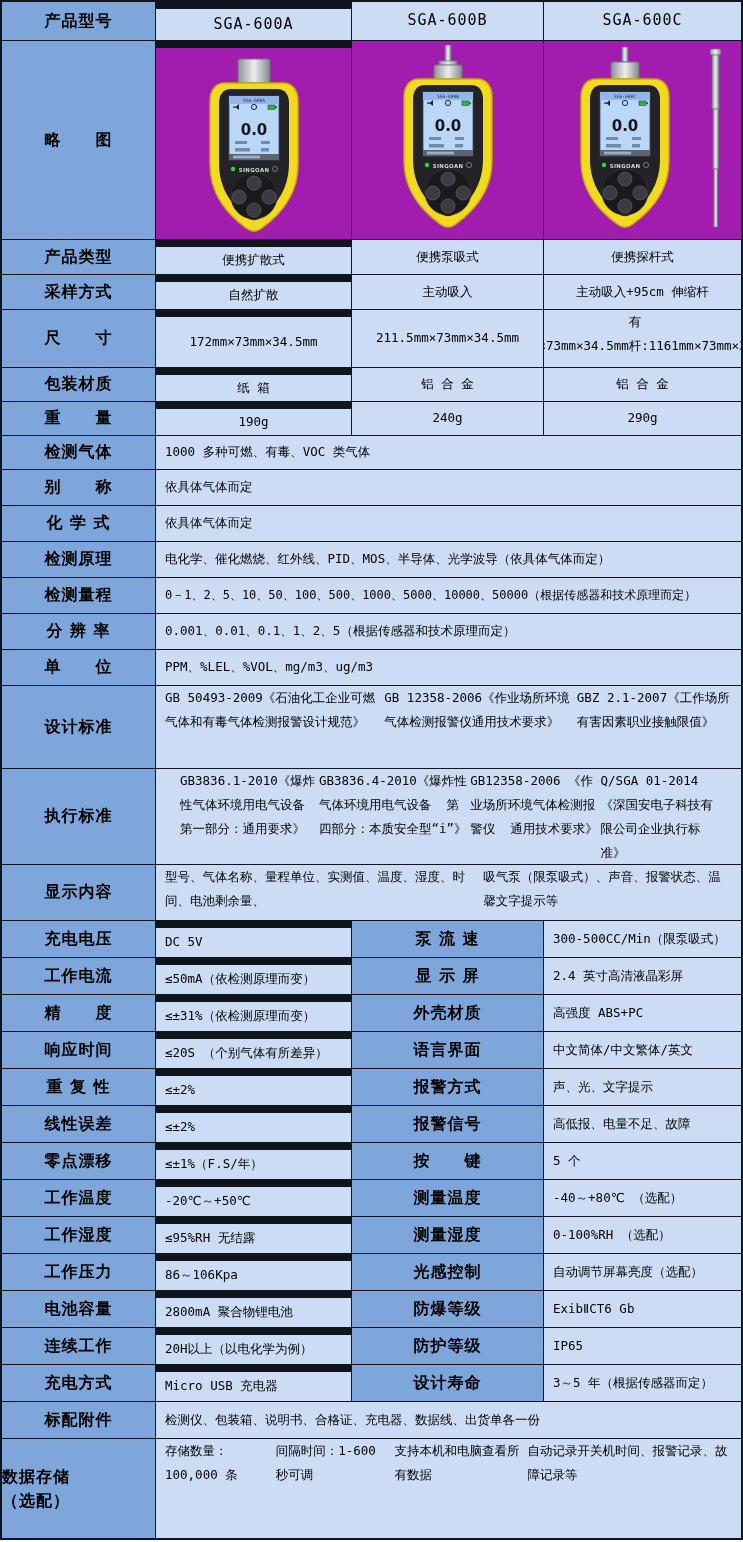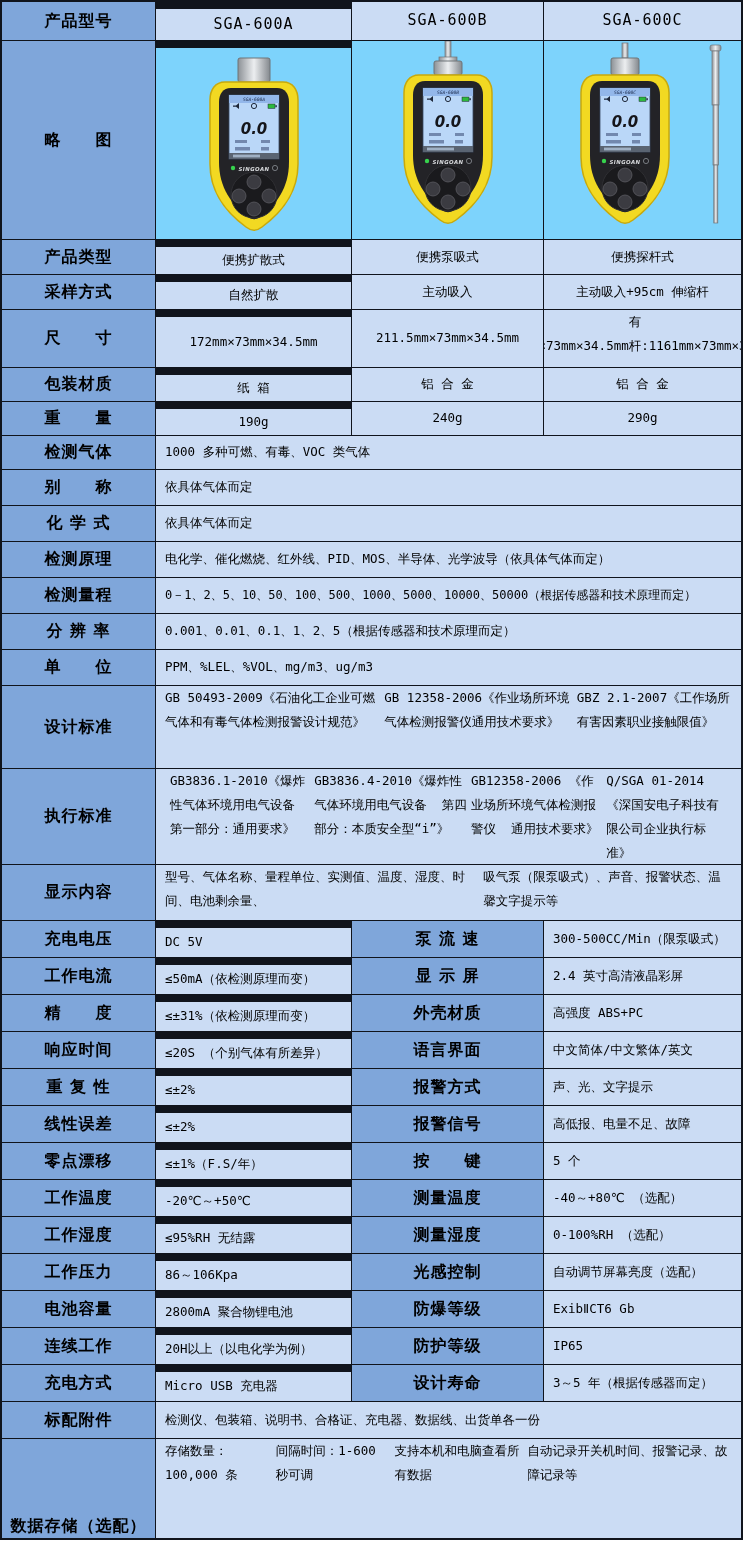--- a/index.html
+++ b/index.html
@@ -15,23 +15,23 @@
   .row:first-child{margin-top:0;}
   .cell{box-sizing:border-box;display:flex;align-items:center;background:var(--value-bg);overflow:hidden;}
   .lab{background:var(--label-bg);justify-content:center;text-align:center;
        font-weight:bold;font-size:16px;letter-spacing:1px;}
   .val{font-family:"DejaVu Sans Mono","Liberation Mono","DejaVu Sans",monospace;
        font-size:12.5px;white-space:pre-wrap;line-height:1.45;}
   .center{justify-content:center;text-align:center;}
   .left{justify-content:flex-start;padding:0 9px;text-align:left;}
   .col{flex-direction:row;align-items:flex-start;justify-content:center;}
   .col > div{line-height:24px;}
-  .col-center{align-items:flex-end;justify-content:center;}
+  .col-center{flex-direction:column;align-items:flex-start;justify-content:center;}
   .col-center > div{line-height:24px;}
-  .img{background:#7dd3fc;justify-content:center;align-items:flex-start;font-style:italic;}
+  .img{background:#a21caf;justify-content:center;align-items:center;}
   .w-lab{width:153px;flex:none;}
   .wa{width:195px;flex:none;margin-top:7px;}
   .wb{width:191px;flex:none;}
   .wc{flex:1;}
   .wfull{flex:1;}
   .h38{height:38px}.h198{height:198px}.h34{height:34px}.h57{height:57px}
   .h33{height:33px}.h35{height:35px}.h36{height:36px}.h82{height:82px}
   .h95{height:95px}.h55{height:55px}.h99{height:99px}
   .model{font-size:15px;letter-spacing:1px;}
 </style>
@@ -237,21 +237,21 @@
   <div class="row h82">
     <div class="cell lab w-lab">设计标准</div>
     <div class="cell val col wfull" style="padding:0 9px;">
       <div>GB 50493-2009《石油化工企业可燃气体和有毒气体检测报警设计规范》</div>
       <div>GB 12358-2006《作业场所环境气体检测报警仪通用技术要求》</div>
       <div>GBZ 2.1-2007《工作场所有害因素职业接触限值》</div>
     </div>
   </div>
   <div class="row h95">
     <div class="cell lab w-lab">执行标准</div>
-    <div class="cell val col wfull" style="padding:0 14px;">
+    <div class="cell val col wfull" style="padding:0 24px;">
       <div>GB3836.1-2010《爆炸性气体环境用电气设备  第一部分：通用要求》</div>
       <div>GB3836.4-2010《爆炸性气体环境用电气设备  第四部分：本质安全型“i”》</div>
       <div>GB12358-2006 《作业场所环境气体检测报警仪  通用技术要求》</div>
       <div>Q/SGA 01-2014《深国安电子科技有限公司企业执行标准》</div>
     </div>
   </div>
   <div class="row h55">
     <div class="cell lab w-lab">显示内容</div>
     <div class="cell val col wfull" style="padding:0 9px;">
       <div>型号、气体名称、量程单位、实测值、温度、湿度、时间、电池剩余量、</div>

